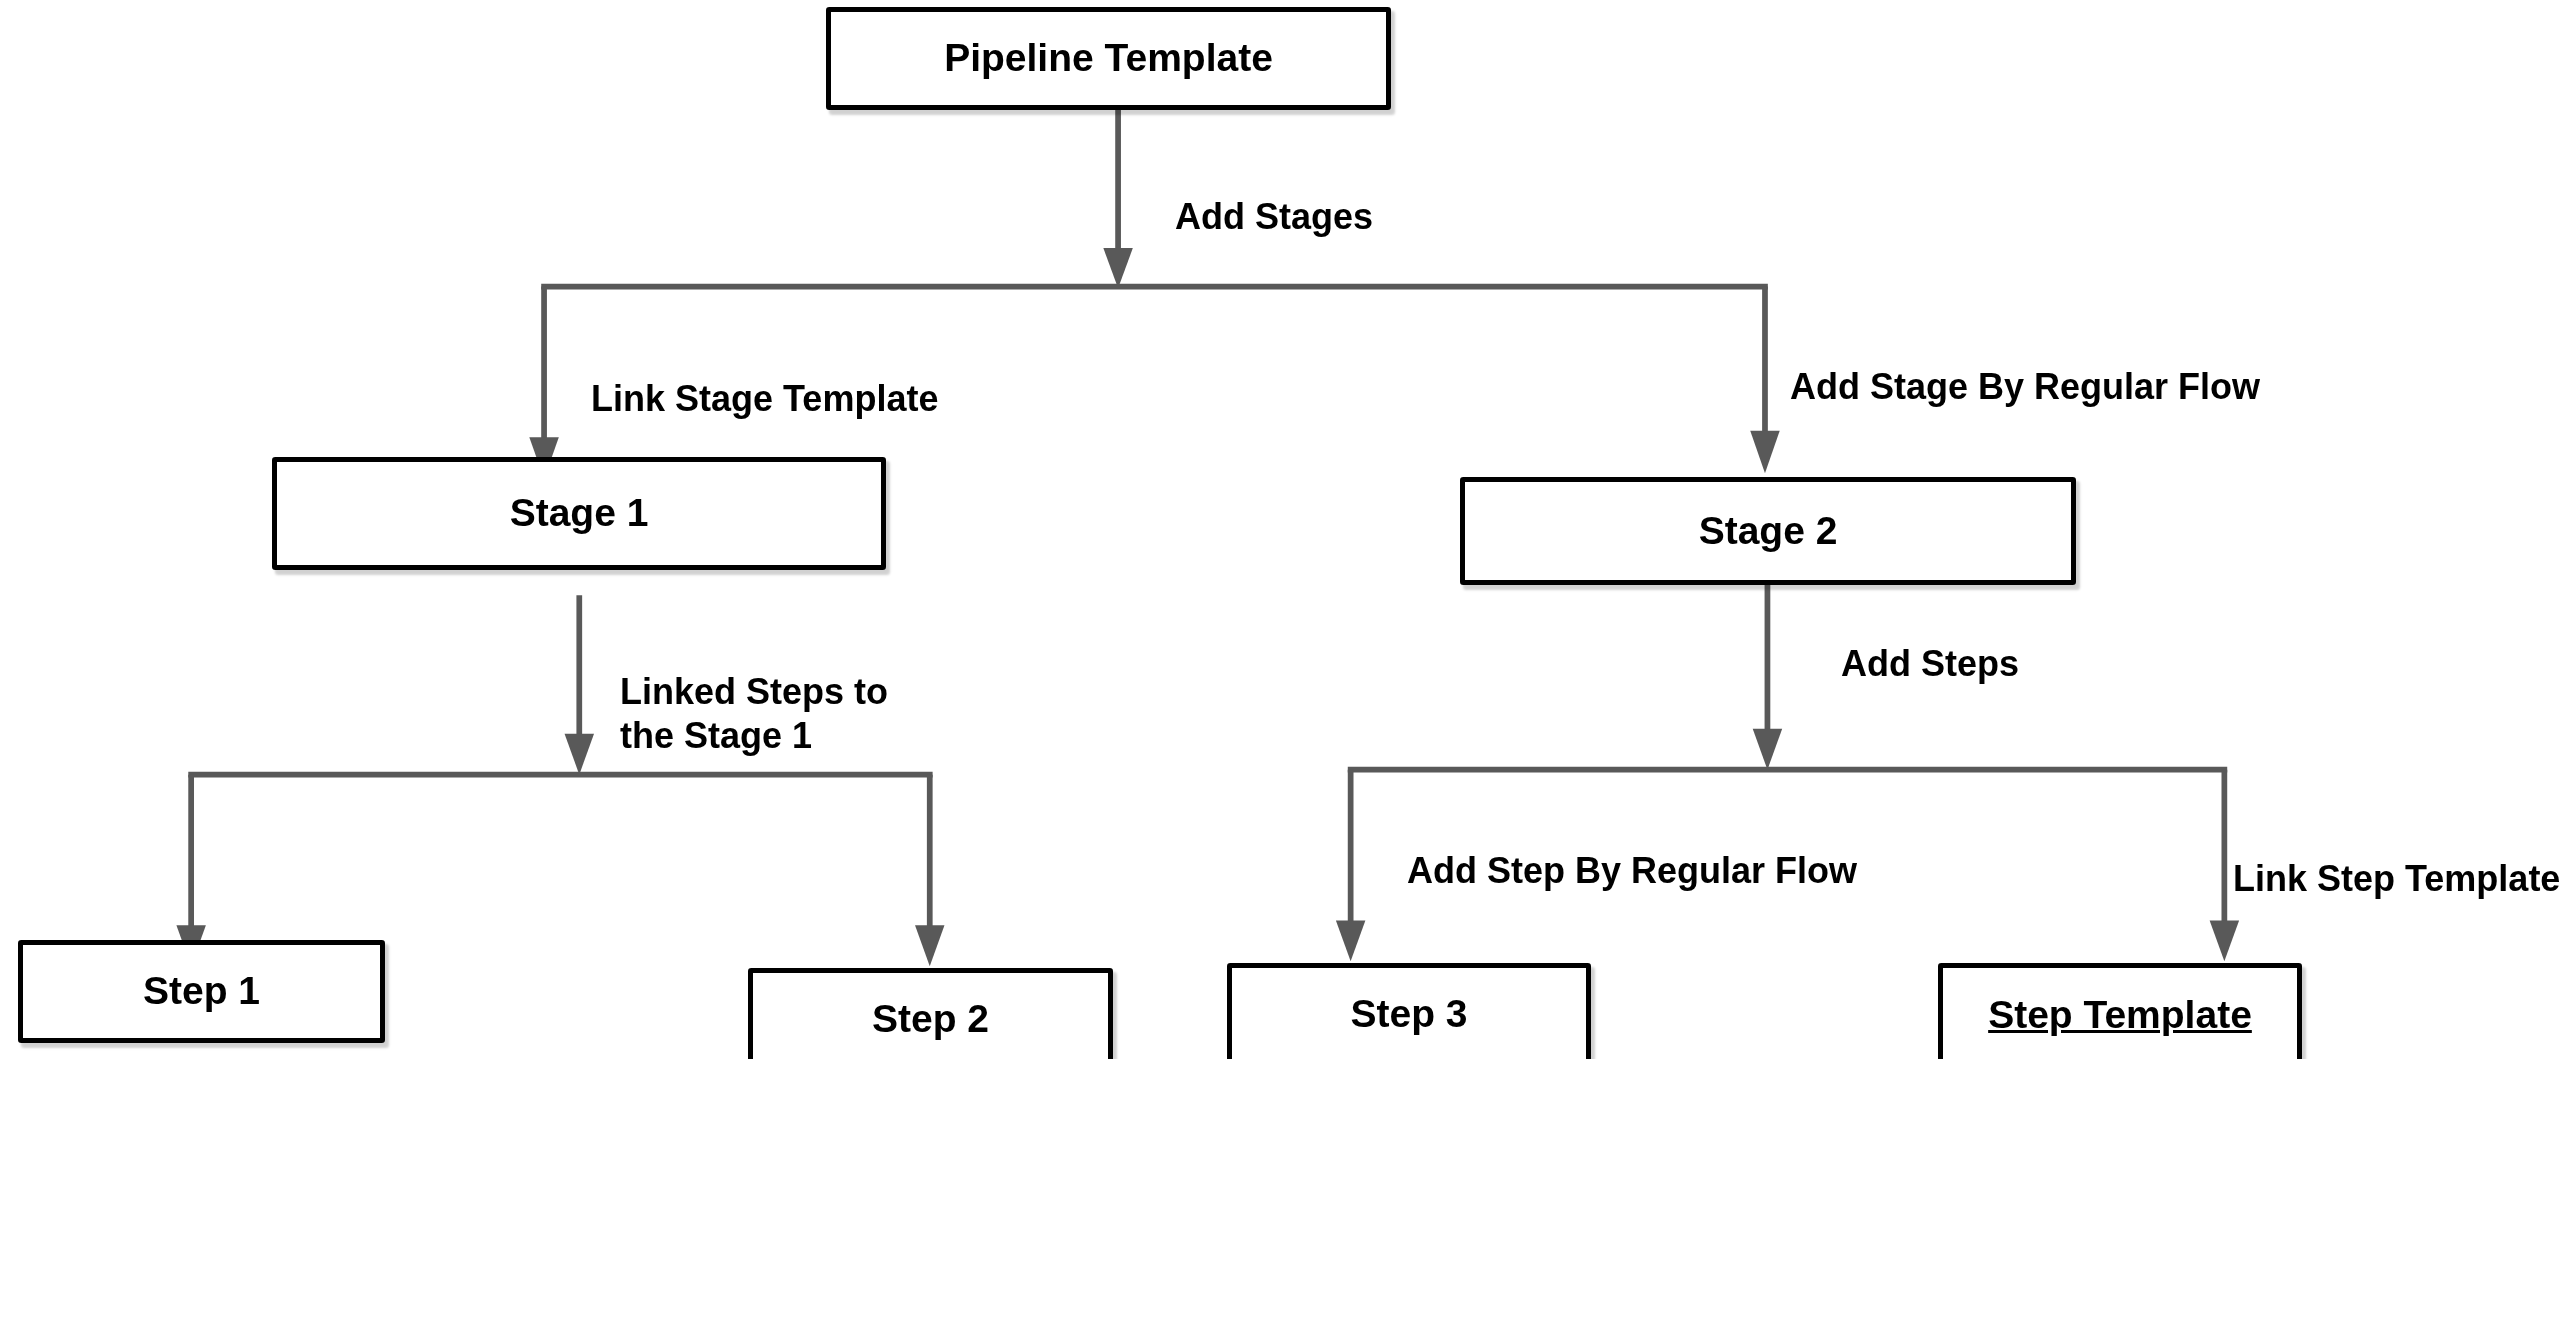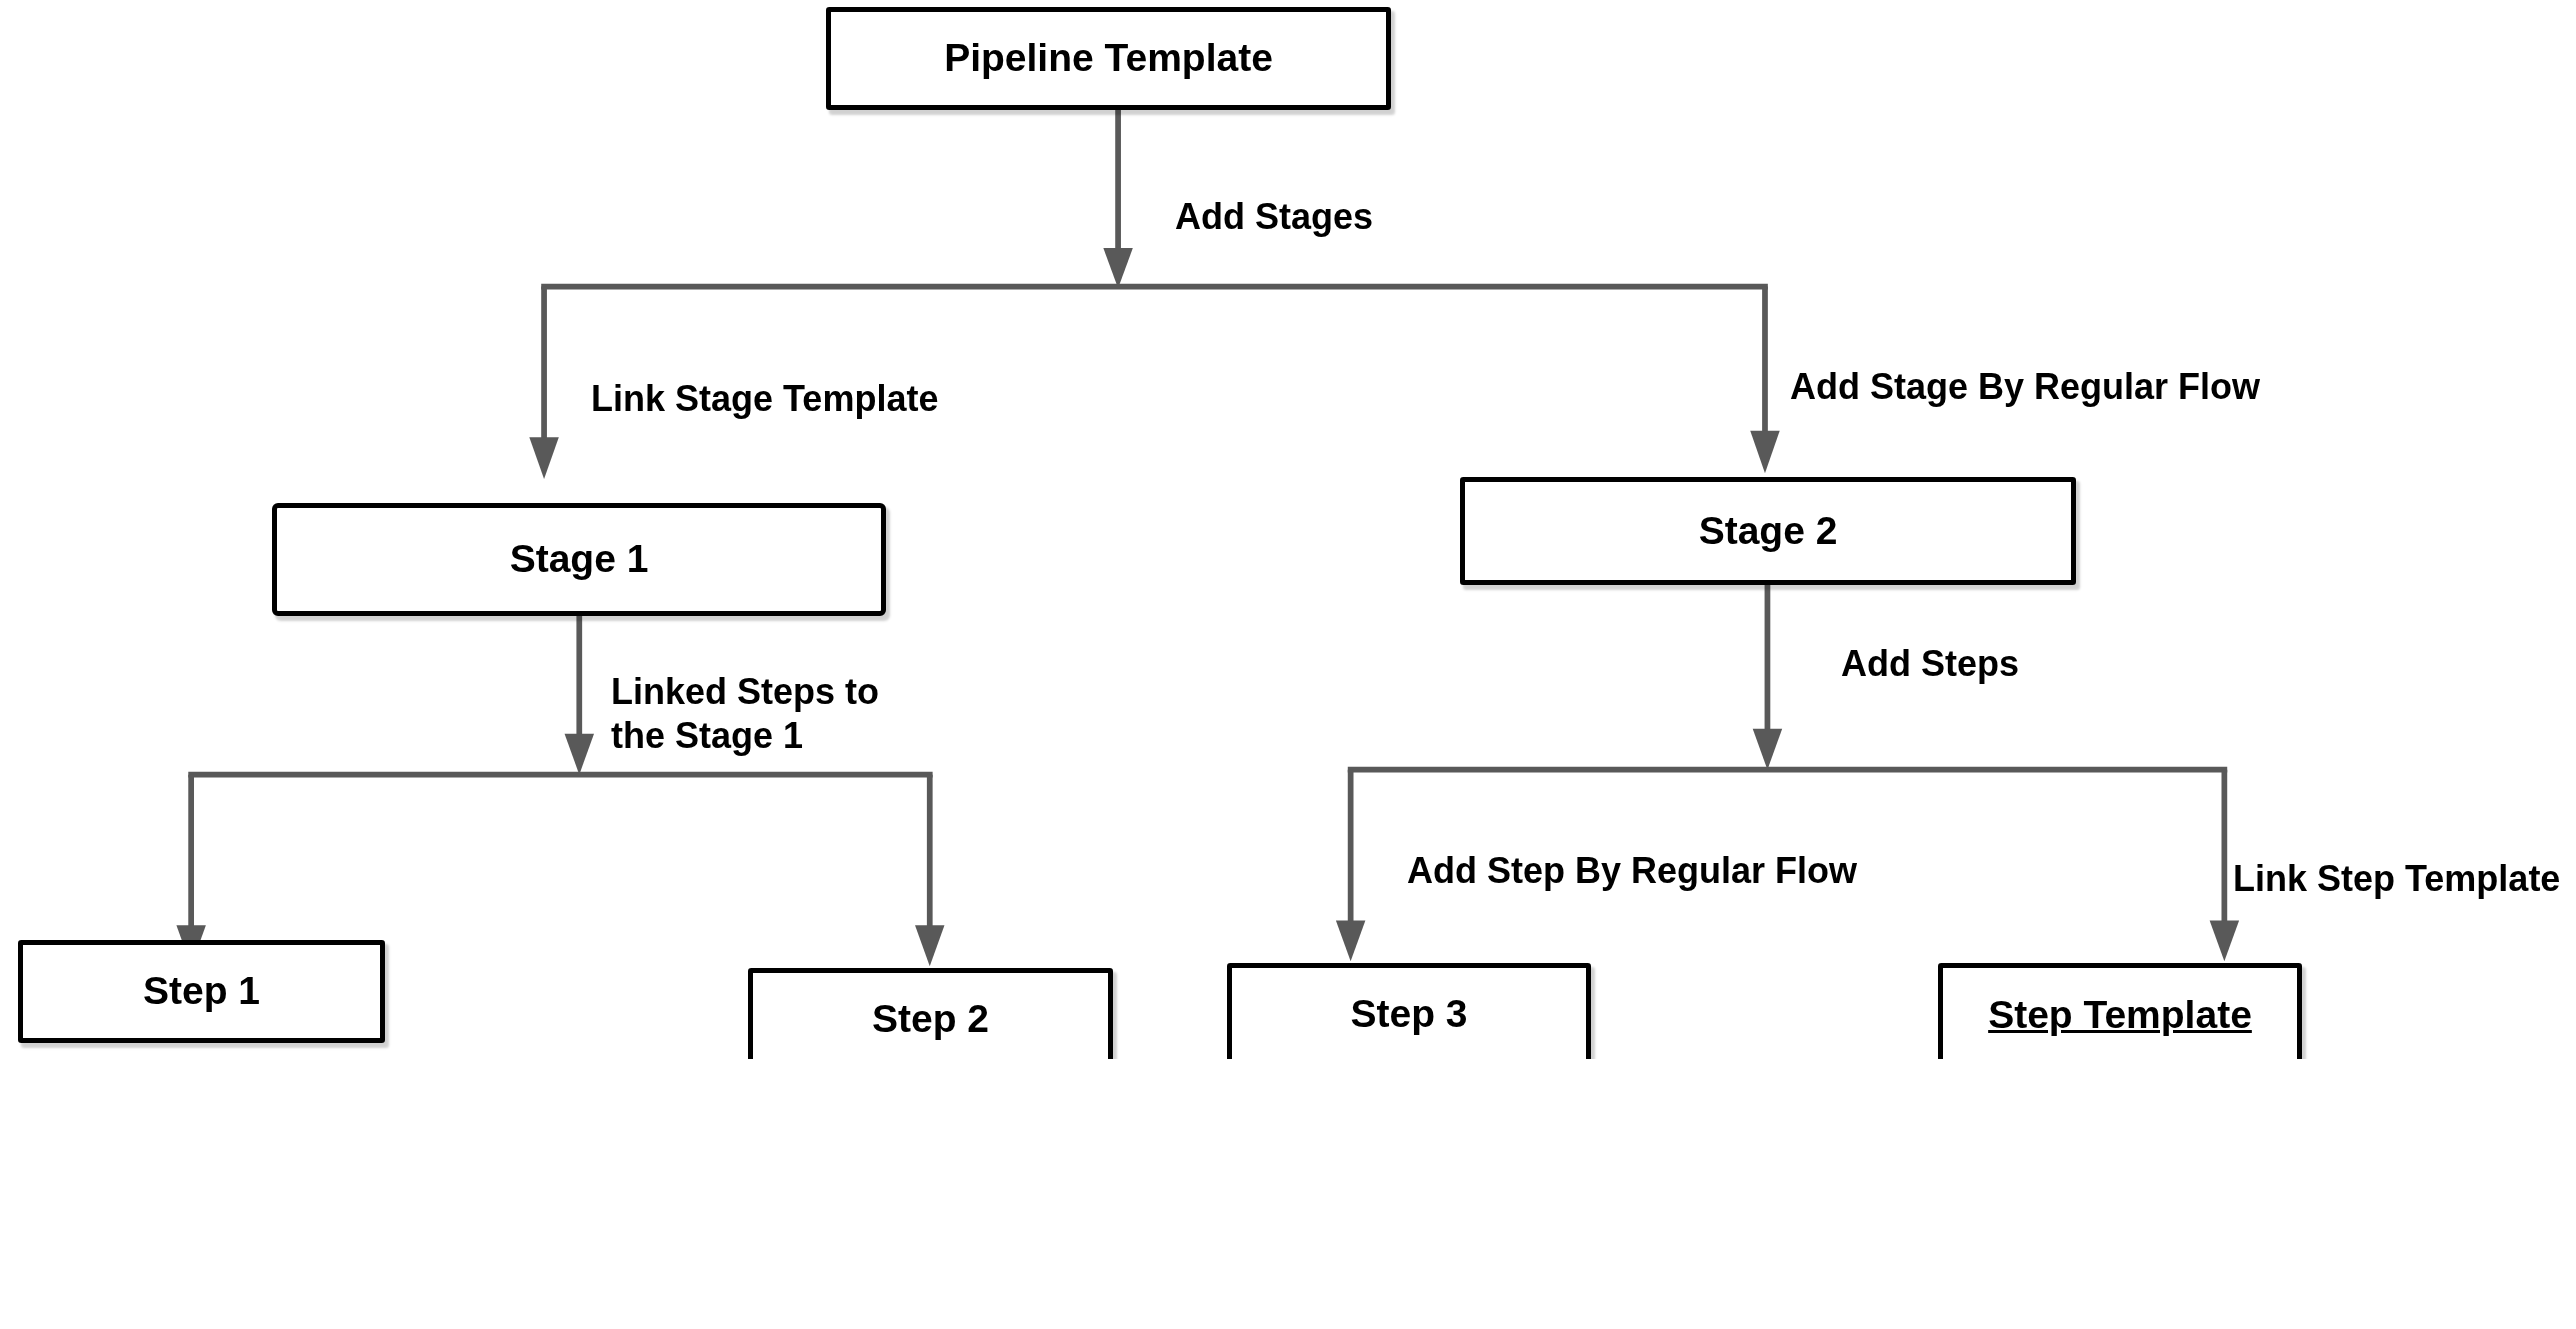--- a/index.html
+++ b/index.html
@@ -50,24 +50,25 @@
     position:absolute;
     font-weight:700;
     font-size:36px;
     color:var(--ink);
     white-space:nowrap;
     line-height:1.22;
   }
   .edge-label.wrap{
     white-space:normal;
     width:295px;
+    margin-left:9px;
   }
   
   .n-pipeline{left:826px;top:6.6px;width:565px;height:103px;}
-  .n-stage1{left:272px;top:503px;width:614px;height:113px;border-radius:6px;}
+  .n-stage1{left:272px;top:457px;width:614px;height:113px;}
   .n-stage2{left:1460px;top:477px;width:616px;height:108px;}
   .n-step1{left:18px;top:940px;width:367px;height:103px;}
   .n-step2{left:748px;top:968px;width:365px;height:103px;}
   .n-step3{left:1194px;top:963px;width:364px;height:103px;margin-left:33px;}
   .n-steptpl{left:1938px;top:963px;width:364px;height:105px;text-decoration:underline;}
   
   .l-add-stages{left:1175px;top:195px;}
   .l-link-stage{left:591px;top:377px;}
   .l-add-stage-regular{left:1790px;top:365px;}
   .l-linked-steps{left:611px;top:670px;}

